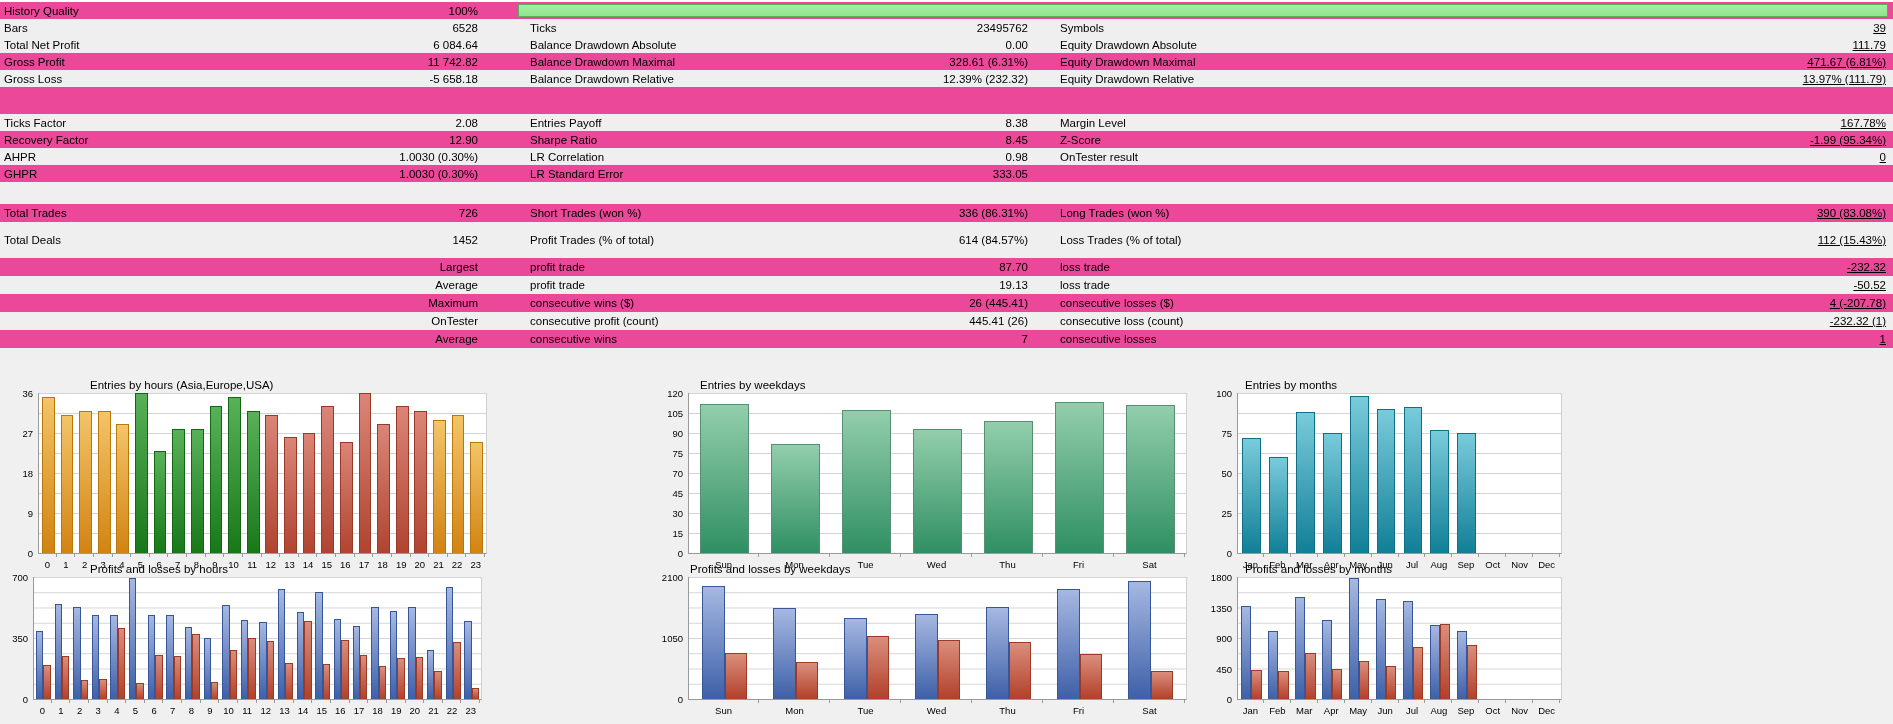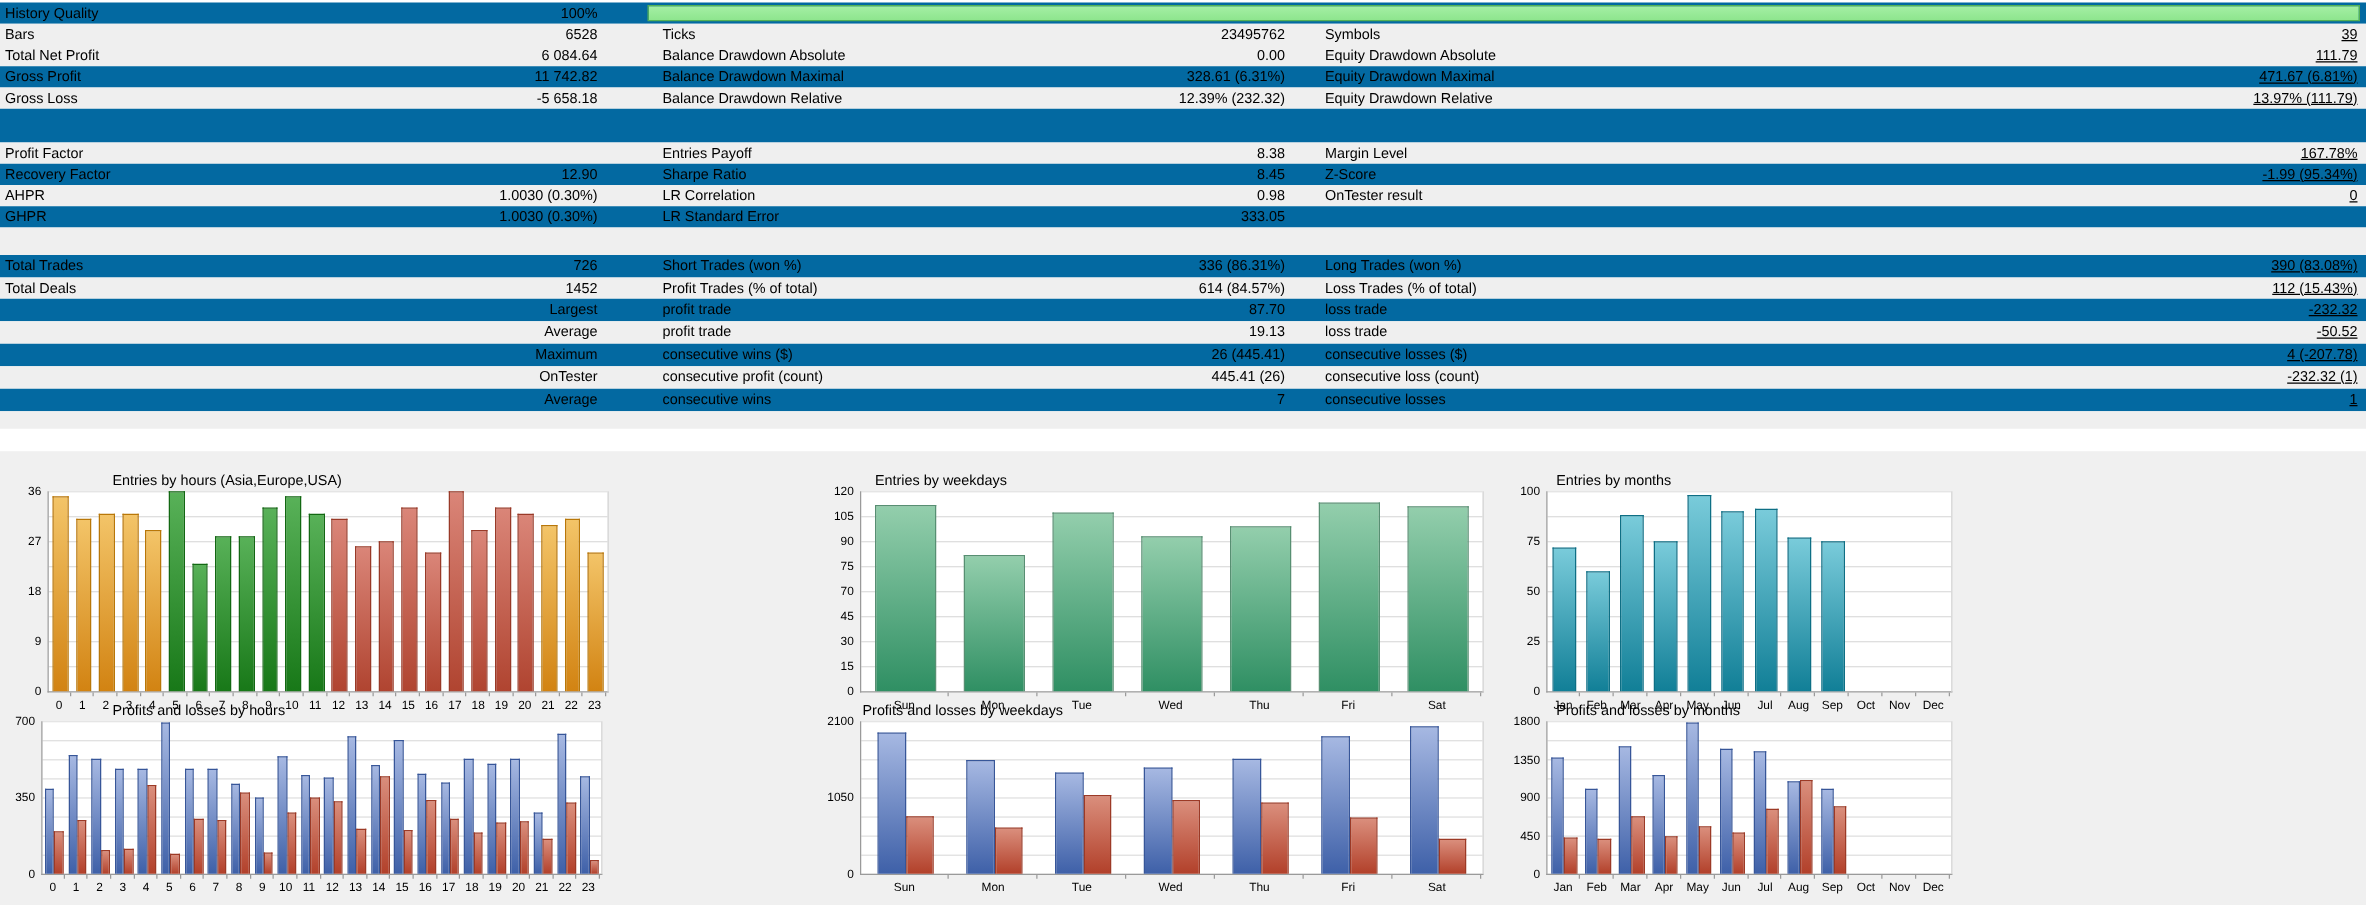--- a/index.html
+++ b/index.html
@@ -2,21 +2,21 @@
 <html><head>
 <meta charset="utf-8">
 <style>
   html,body{margin:0;padding:0;background:#e8e8e8;}
   body{font-family:"Liberation Sans","DejaVu Sans",sans-serif;}
   .report{position:relative;width:1893px;height:724px;background:#ffffff;overflow:hidden;}
   
   .ttable{position:absolute;left:0;top:2px;width:100%;}
   .trow{position:relative;width:100%;}
   .trow.g{background:#efefef;}
-  .trow.w{background:#0369a1;}
+  .trow.w{background:#ec4899;}
   .cell{position:absolute;top:0;bottom:0;display:flex;align-items:center;font-size:11.5px;color:#000;white-space:nowrap;}
   .lbl1{left:4px;}
   .val1{left:0;width:478px;justify-content:flex-end;}
   .lbl2{left:530px;}
   .val2{left:530px;width:498px;justify-content:flex-end;}
   .lbl3{left:1060px;}
   .val3{left:1060px;width:826px;justify-content:flex-end;text-decoration:underline;}
   .hqbar{position:absolute;left:518px;right:5px;top:2px;bottom:2px;
          background:linear-gradient(#9eed9e,#7fd97f);border:1px solid #54b154;box-sizing:border-box;}
   
@@ -73,21 +73,22 @@
       <div class="trow g" style="height: 17px;">
         <div class="cell lbl1">Gross Loss</div>
         <div class="cell val1">-5 658.18</div>
         <div class="cell lbl2">Balance Drawdown Relative</div>
         <div class="cell val2">12.39% (232.32)</div>
         <div class="cell lbl3">Equity Drawdown Relative</div>
         <div class="cell val3">13.97% (111.79)</div>
       </div>
       <div class="trow w" style="height: 27px;"></div>
       <div class="trow g" style="height: 17px;">
-        <div class="cell lbl1">Profit Factor</div>
+        <div class="cell lbl1">Ticks Factor</div>
+        <div class="cell val1">2.08</div>
         <div class="cell lbl2">Entries Payoff</div>
         <div class="cell val2">8.38</div>
         <div class="cell lbl3">Margin Level</div>
         <div class="cell val3">167.78%</div>
       </div>
       <div class="trow w" style="height: 17px;">
         <div class="cell lbl1">Recovery Factor</div>
         <div class="cell val1">12.90</div>
         <div class="cell lbl2">Sharpe Ratio</div>
         <div class="cell val2">8.45</div>
@@ -110,21 +111,21 @@
       </div>
       <div class="trow g" style="height: 22px;"></div>
       <div class="trow w" style="height: 18px;">
         <div class="cell lbl1">Total Trades</div>
         <div class="cell val1">726</div>
         <div class="cell lbl2">Short Trades (won %)</div>
         <div class="cell val2">336 (86.31%)</div>
         <div class="cell lbl3">Long Trades (won %)</div>
         <div class="cell val3">390 (83.08%)</div>
       </div>
-      <div class="trow g" style="height: 17px; text-align: right;">
+      <div class="trow g" style="height: 36px; text-align: right;">
         <div class="cell lbl1">Total Deals</div>
         <div class="cell val1">1452</div>
         <div class="cell lbl2">Profit Trades (% of total)</div>
         <div class="cell val2">614 (84.57%)</div>
         <div class="cell lbl3">Loss Trades (% of total)</div>
         <div class="cell val3">112 (15.43%)</div>
       </div>
       <div class="trow w" style="height: 18px;">
         <div class="cell val1">Largest</div>
         <div class="cell lbl2">profit trade</div>

